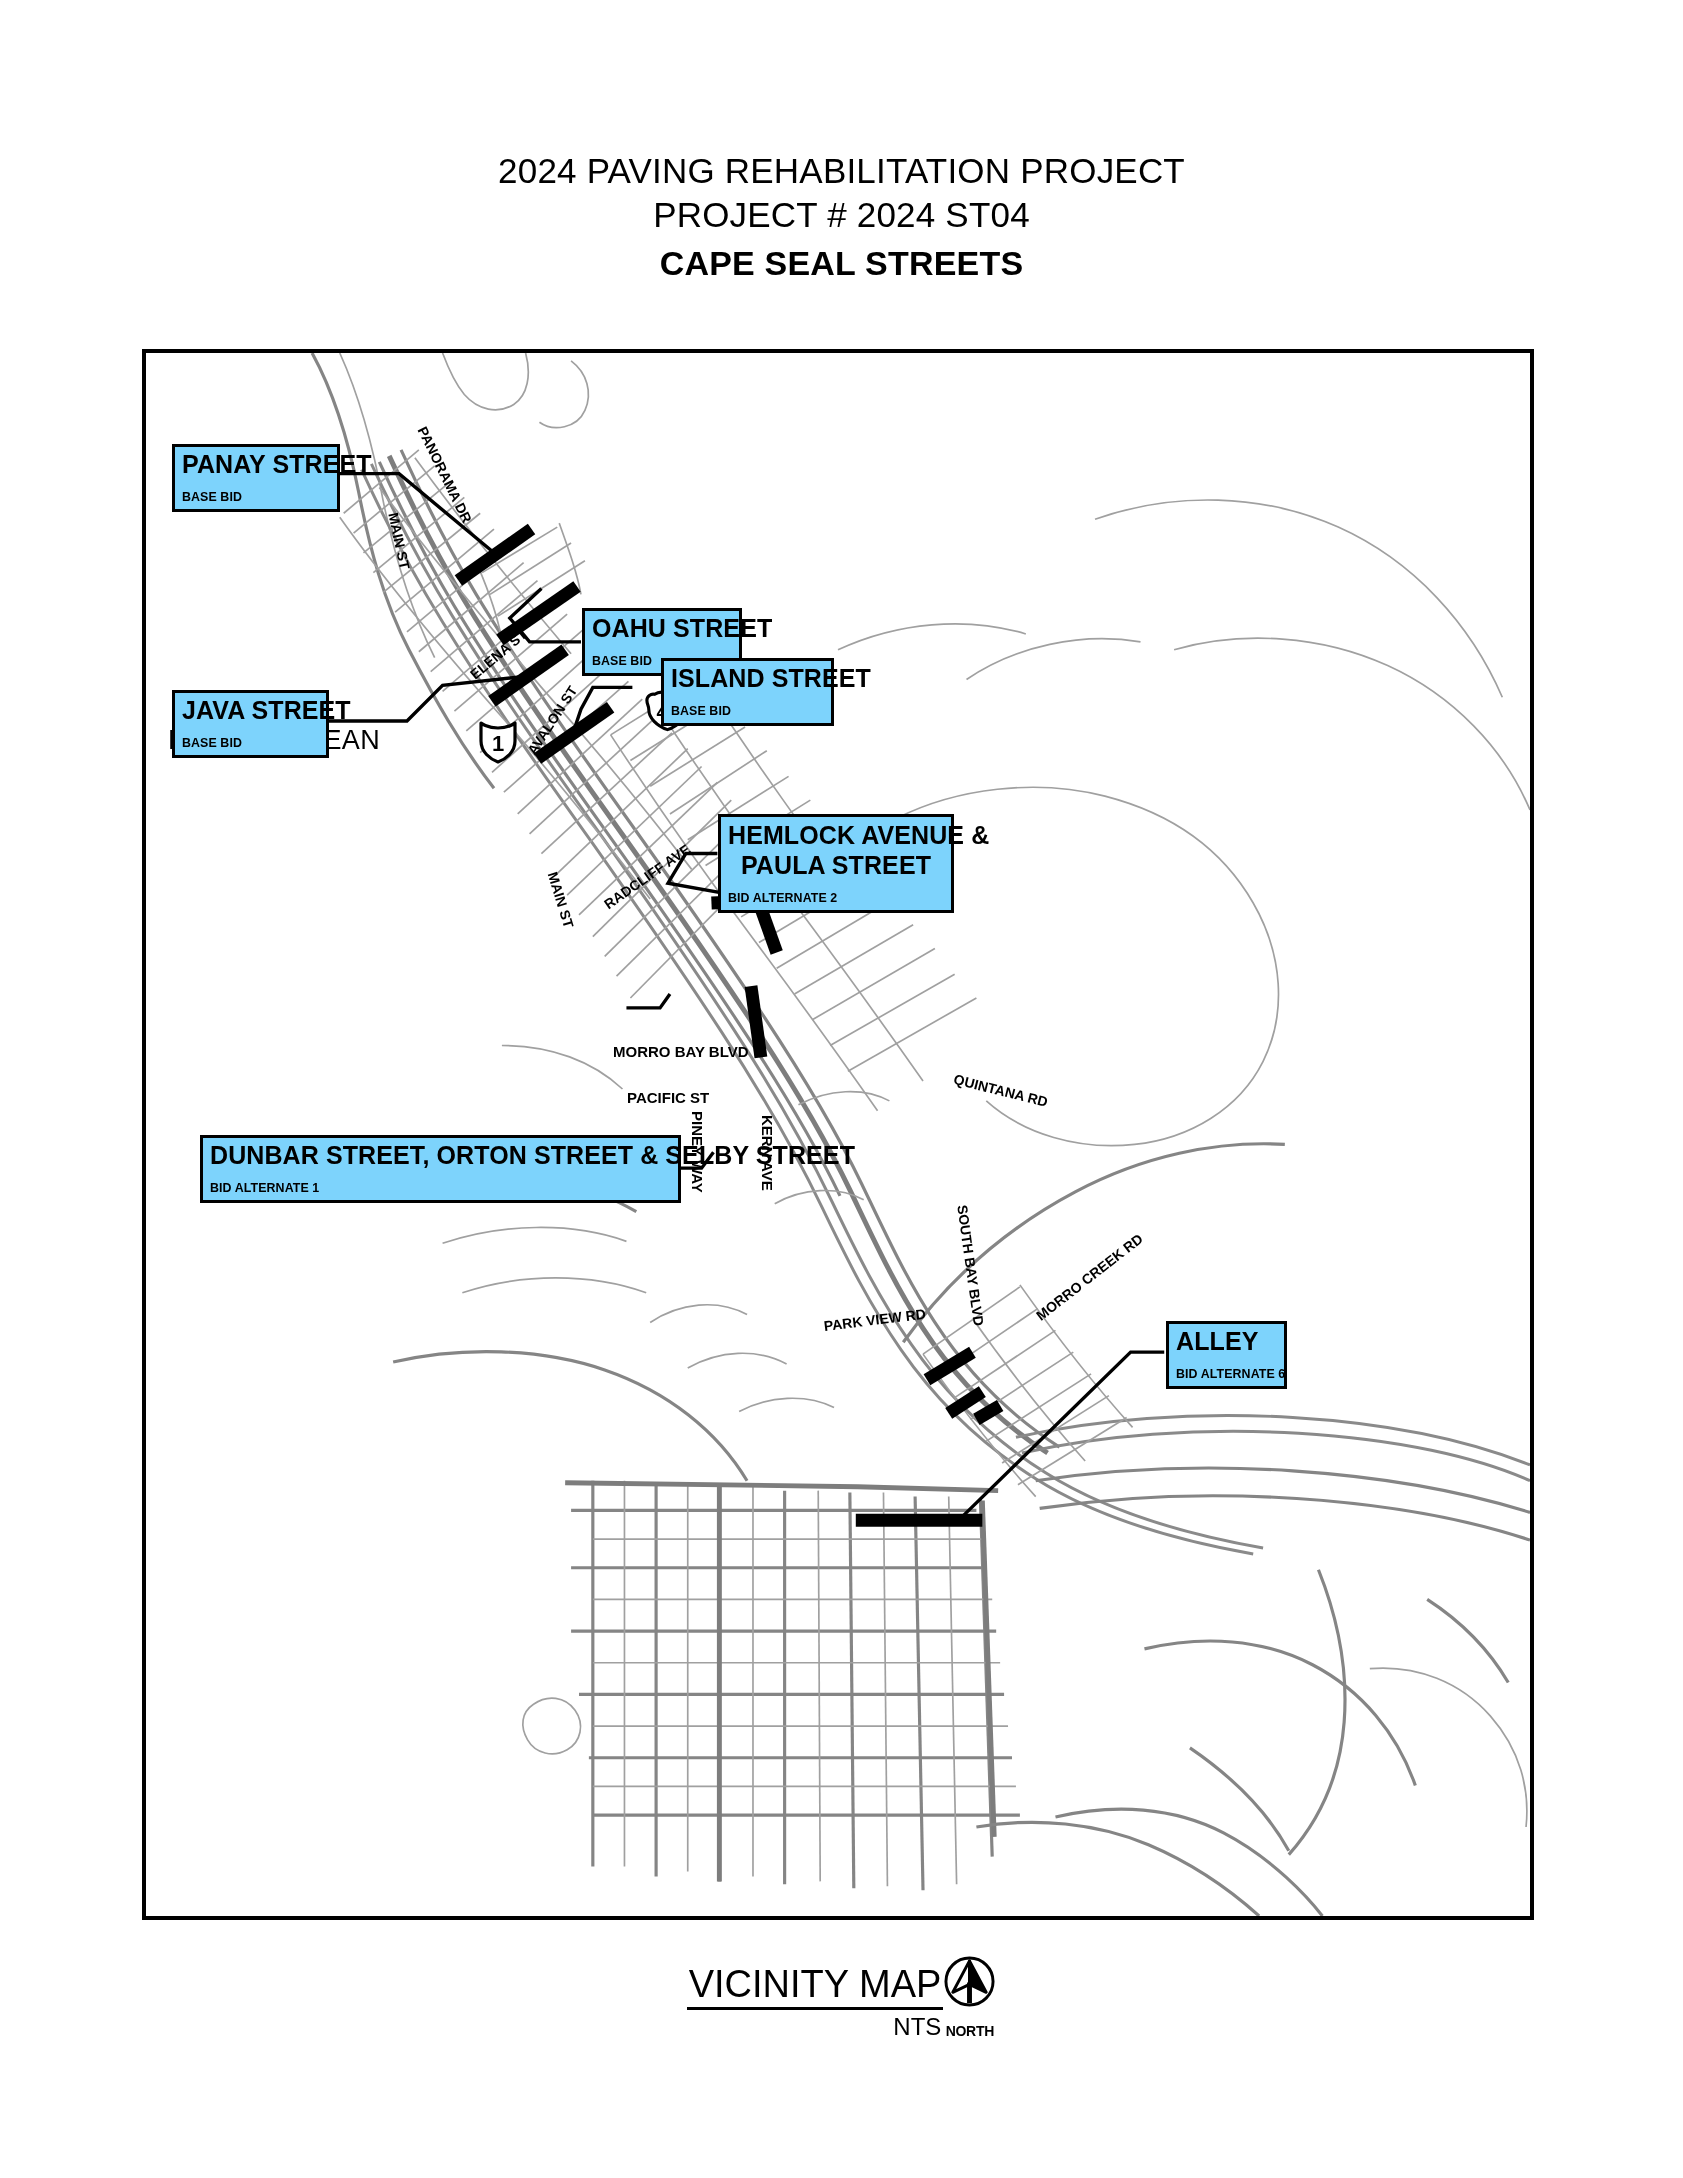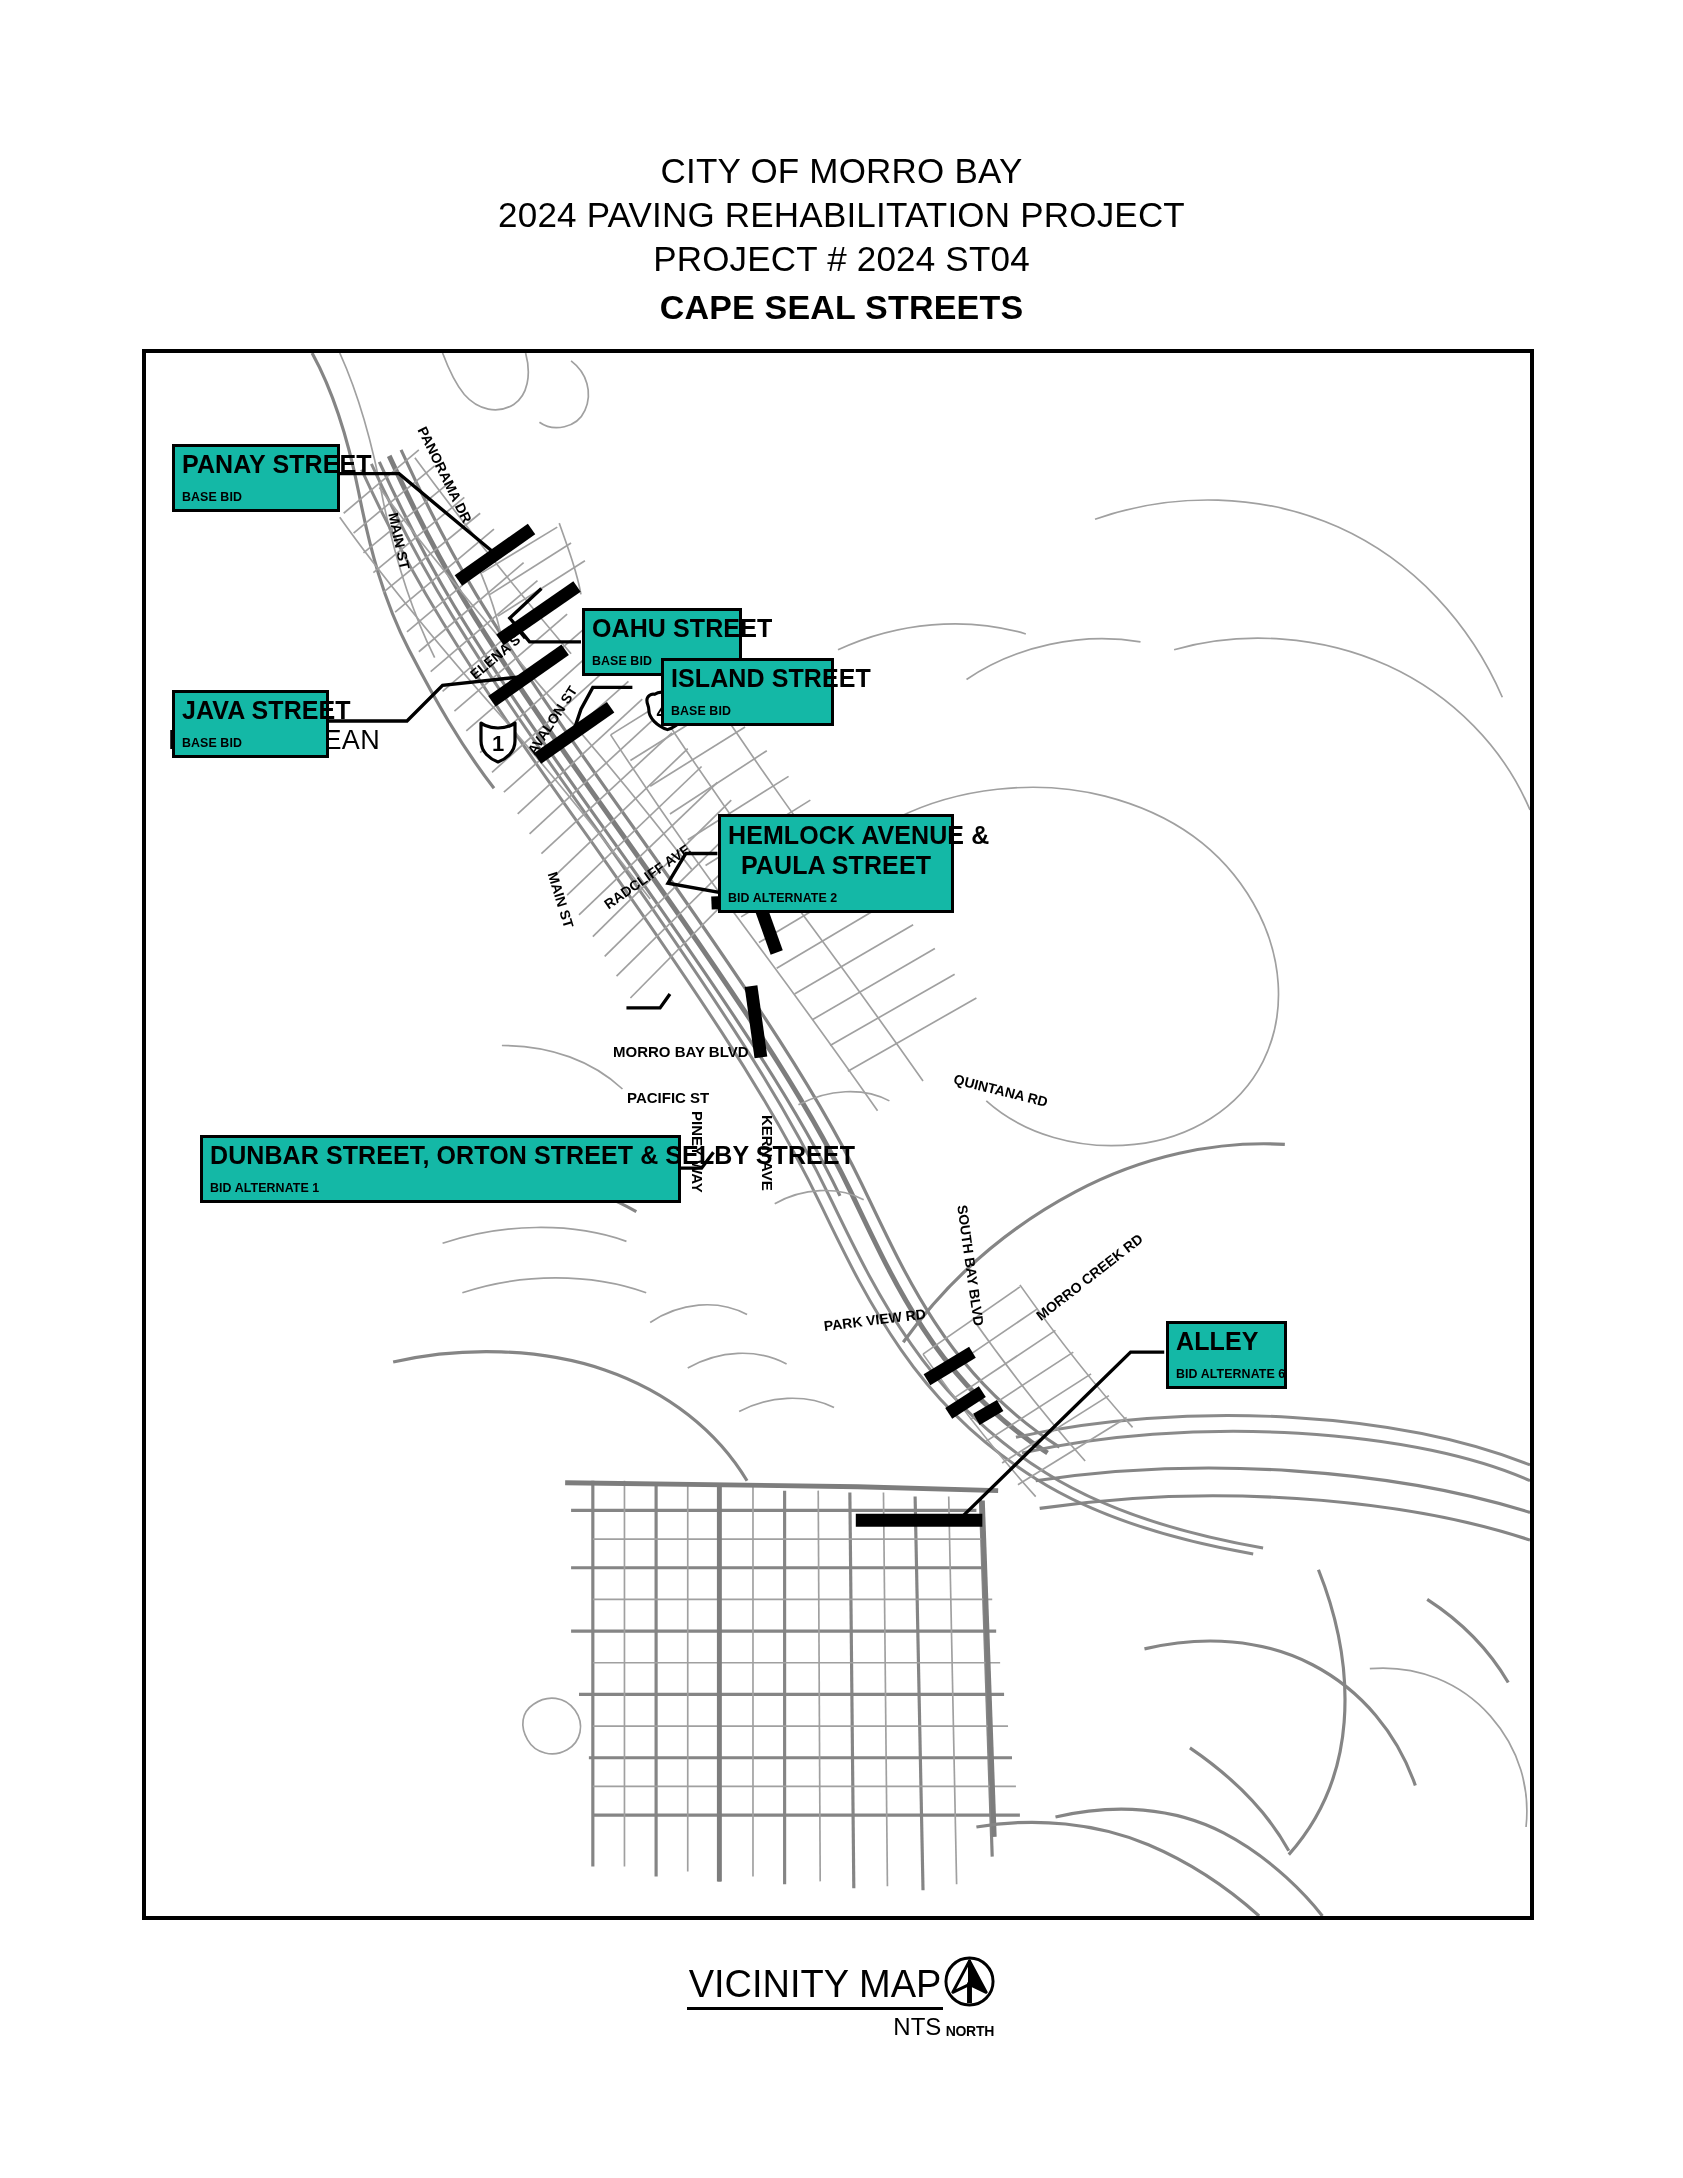--- a/index.html
+++ b/index.html
@@ -55,21 +55,21 @@
     top: 0;
     width: 100%;
     height: 100%;
     display: block;
   }
 
   
   .callout {
     position: absolute;
     border: 3px solid #000;
-    background: #14b8a6;
+    background: #7dd3fc;
     box-sizing: border-box;
     padding: 3px 7px 4px 7px;
     z-index: 40;
   }
   .callout .c-title {
     font-weight: bold;
     font-size: 25px;
     line-height: 29px;
     white-space: nowrap;
     letter-spacing: 0.1px;
@@ -144,21 +144,20 @@
     font-weight: bold;
     letter-spacing: -0.3px;
     line-height: 15px;
     margin-top: 16px;
   }
 </style>
 </head>
 <body>
 
 <div class="title-block">
-  <div class="title-line">CITY OF MORRO BAY</div>
   <div class="title-line">2024 PAVING REHABILITATION PROJECT</div>
   <div class="title-line">PROJECT # 2024 ST04</div>
   <div class="title-line bold">CAPE SEAL STREETS</div>
 </div>
 
 <div class="map-frame">
 
   <svg class="map-svg" viewBox="0 0 1400 1580" preserveAspectRatio="none">
     <defs>
       <style>

